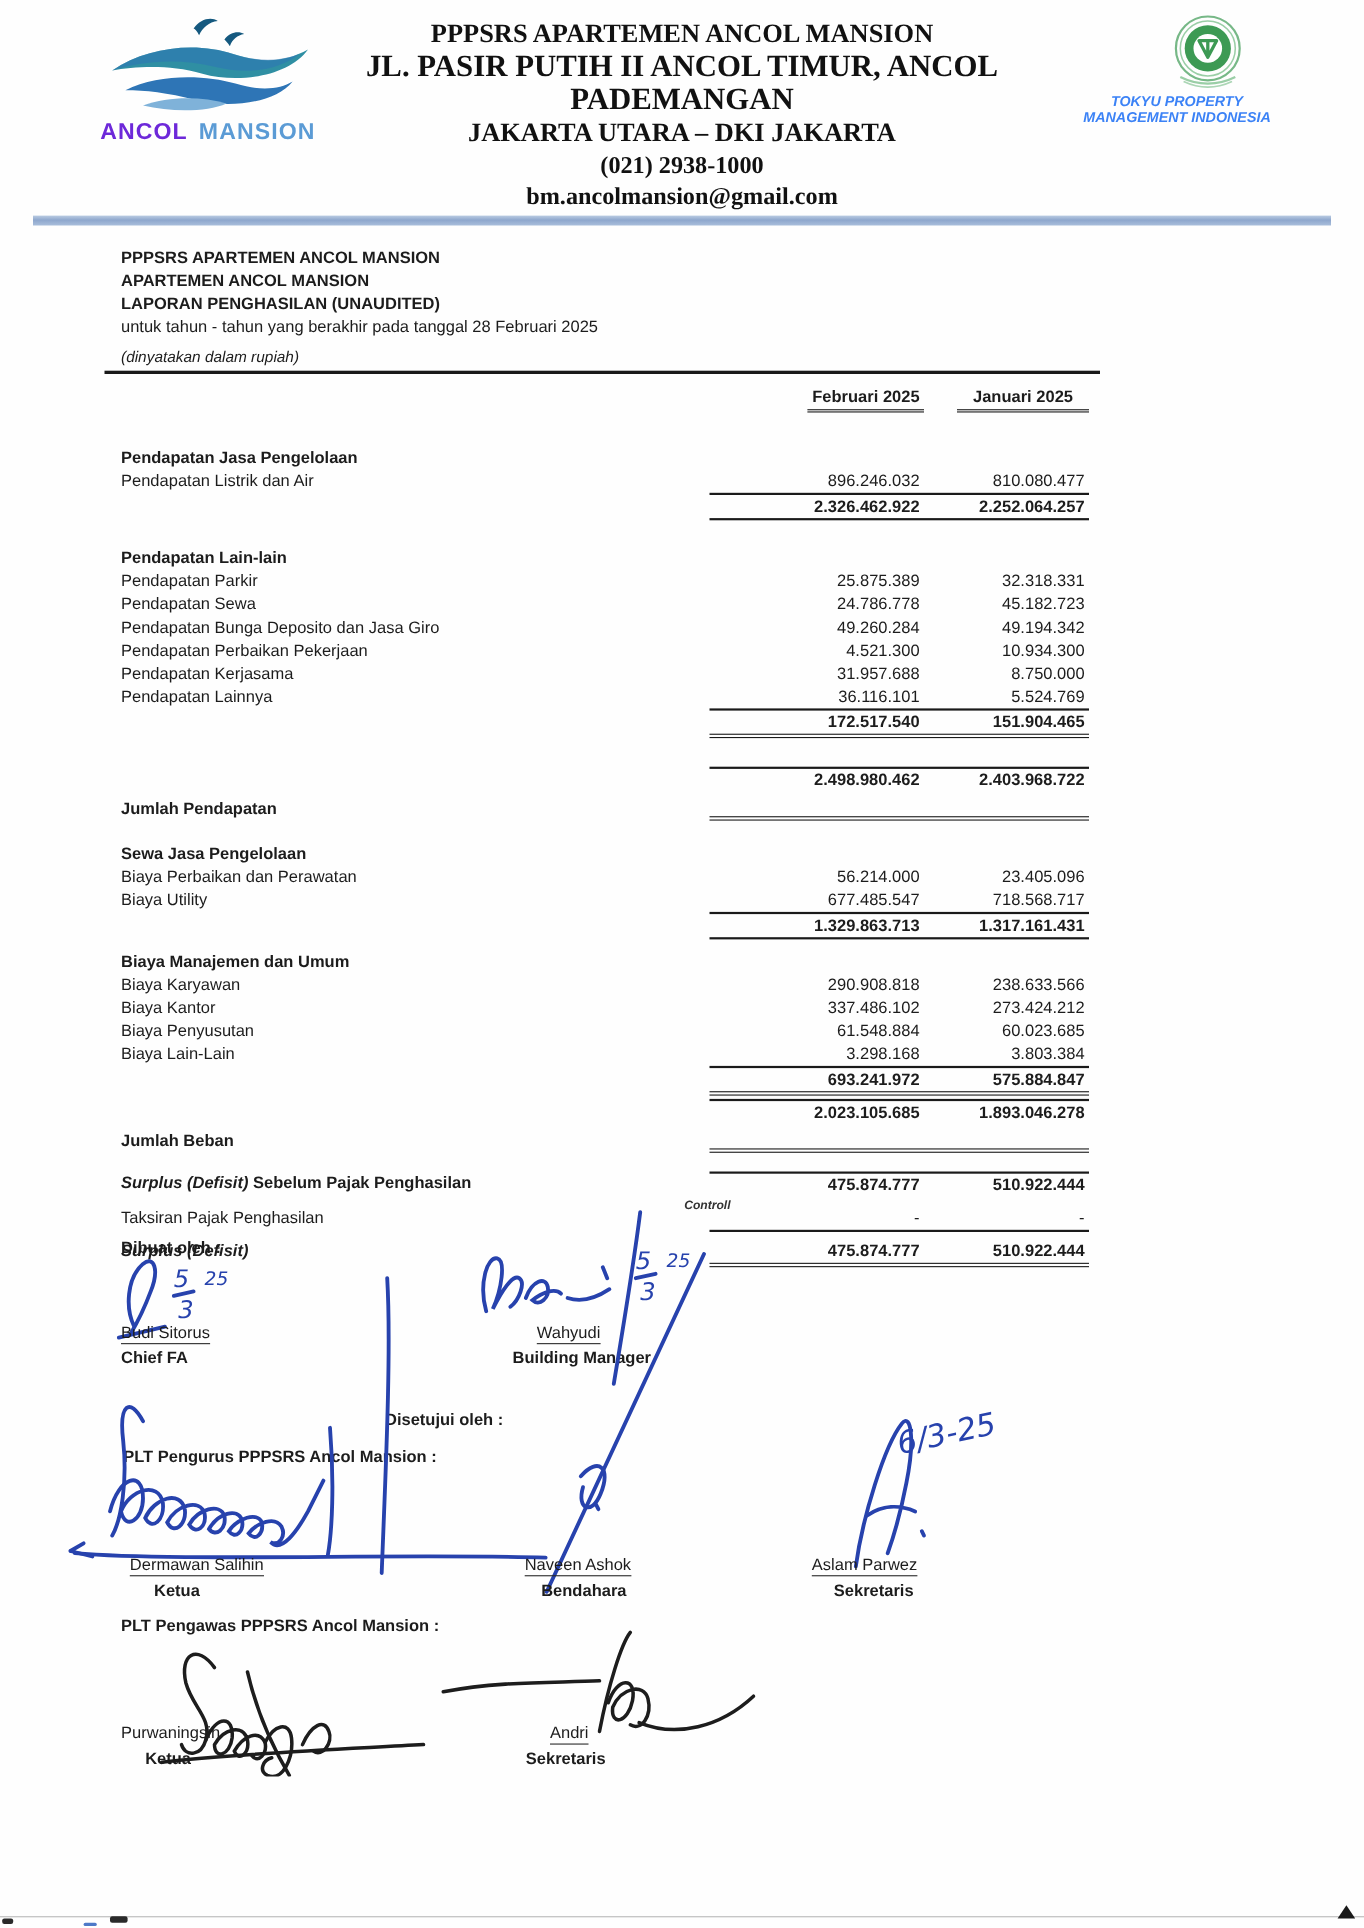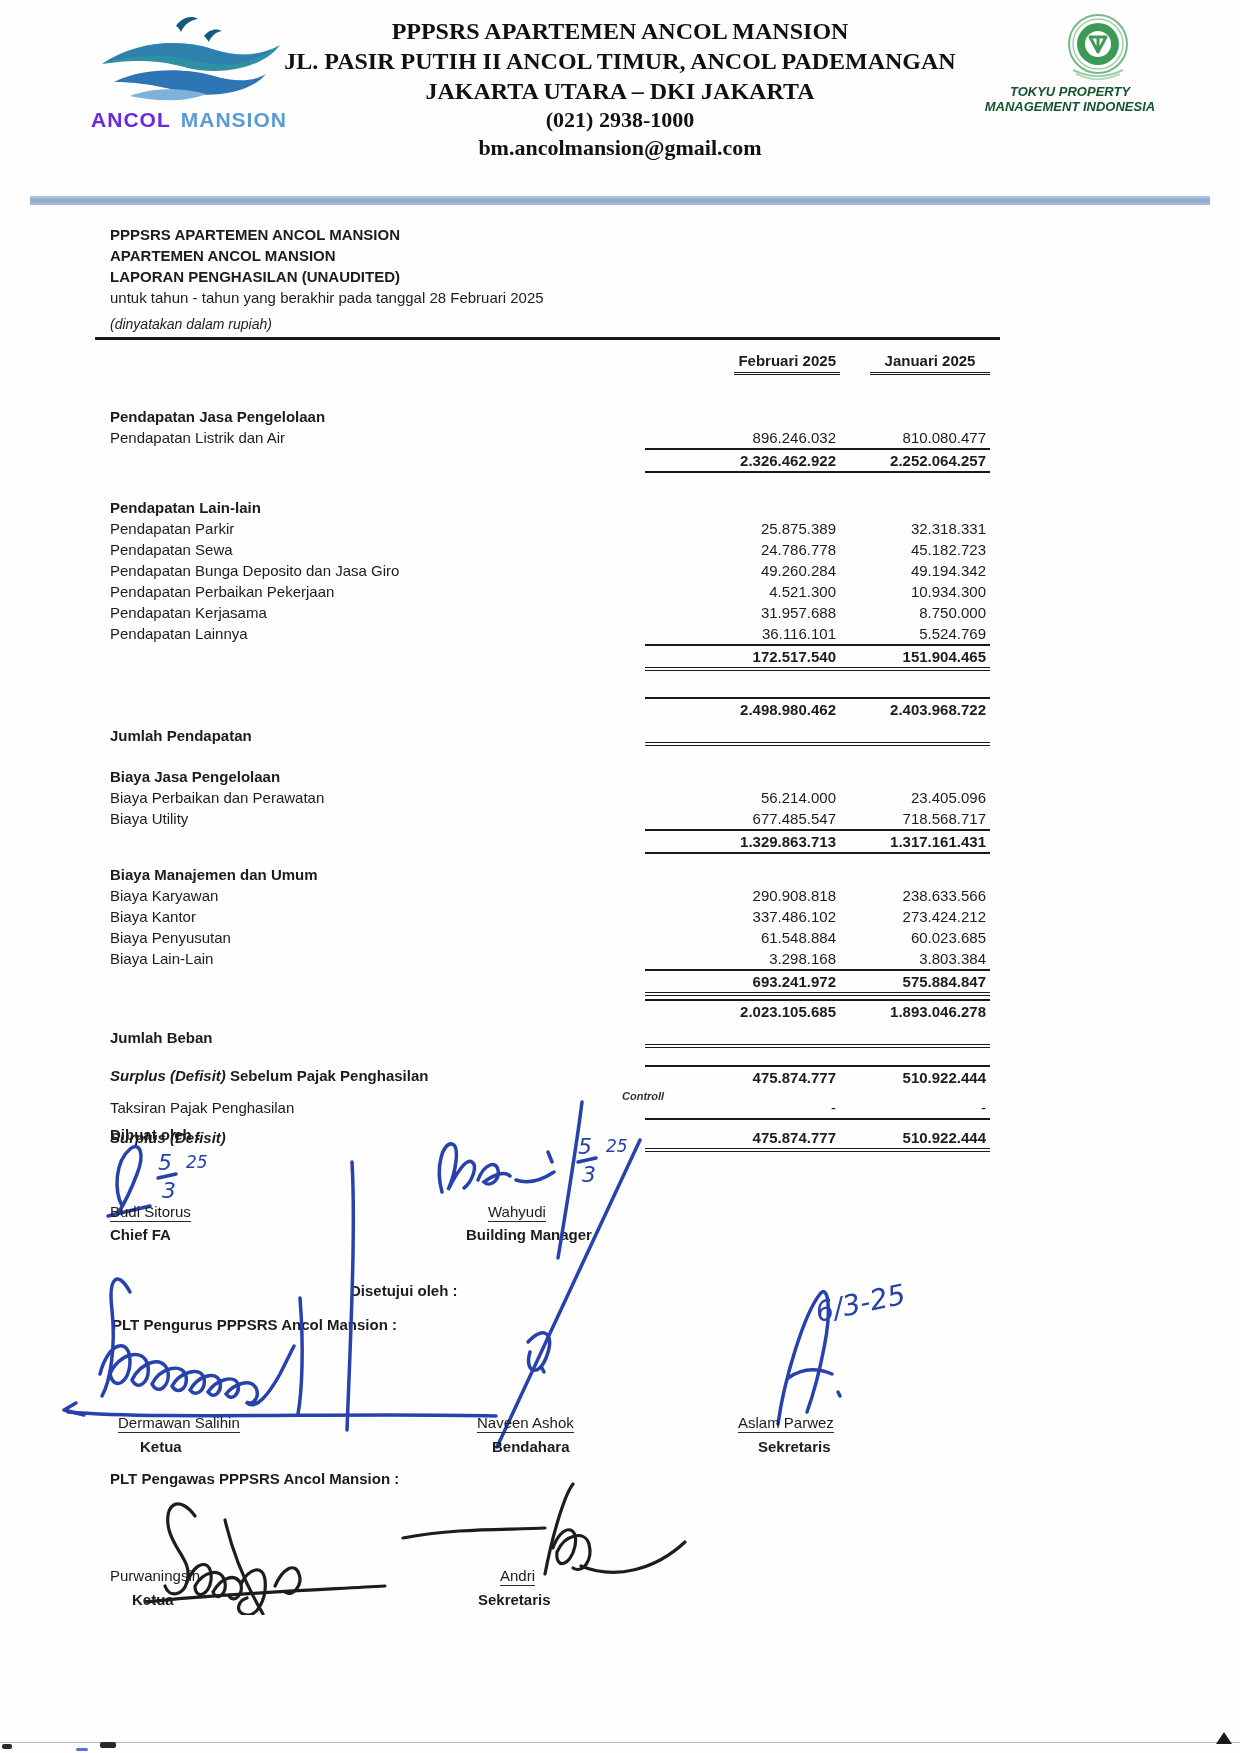--- a/index.html
+++ b/index.html
@@ -3,33 +3,33 @@
 <meta charset="utf-8">
 <style>
   html,body{margin:0;padding:0;background:#e8e8e8;}
   .page{position:relative;width:1240px;height:1753px;background:#fefefe;margin:0 auto;
         font-family:"Liberation Sans",sans-serif;color:#1c1c1c;overflow:hidden;}
 
   
   .head-center{position:absolute;left:250px;top:16px;width:740px;text-align:center;
                font-family:"Liberation Serif",serif;font-weight:bold;color:#111;}
   .head-center .h1{font-size:24px;line-height:30px;}
-  .head-center .h2{font-size:24px;line-height:30px;font-family:Liberation Serif, serif;}
+  .head-center .h2{font-size:28px;line-height:30px;font-family:Liberation Serif, serif;}
   .head-center .h3{font-size:24px;line-height:30px;}
   .head-center .h4{font-size:22px;line-height:28px;}
   .head-center .h5{font-size:22px;line-height:28px;}
 
   .logo-left{position:absolute;left:84px;top:12px;width:210px;height:120px;}
   .logo-left .ltxt{position:absolute;left:0;bottom:0;width:100%;text-align:center;
                    font-weight:bold;font-size:21px;letter-spacing:1px;}
   .logo-left .ltxt .a{color:#6d28d9;} .logo-left .ltxt .m{color:#5b9bd5;margin-left:10px;}
 
   .logo-right{position:absolute;left:960px;top:12px;width:220px;height:115px;text-align:center;}
   .logo-right .rtxt{position:absolute;left:-10px;top:72px;width:240px;
-                    font-size:13px;line-height:15px;font-weight:bold;font-style:italic;color:#14532d;}
+                    font-size:13px;line-height:15px;font-weight:bold;font-style:italic;color:#3b82f6;}
 
   .blue-bar{position:absolute;left:30px;top:196px;width:1180px;height:9px;
             background:linear-gradient(180deg,#b9cbe2 0%,#8ea7cd 45%,#a9bedb 100%);}
 
   
   .titleblock{position:absolute;left:110px;top:224px;width:800px;font-size:15px;line-height:21px;}
   .titleblock .tb-b{font-weight:bold;}
   .currency-note{position:absolute;left:110px;top:316px;font-size:14px;font-style:italic;}
   .thick-rule{position:absolute;left:95px;top:337px;width:905px;height:3px;background:#1a1a1a;}
 
@@ -187,21 +187,21 @@
           <div class="tnum bot-double">151.904.465</div>
         </div>
         <div style="height: 26px;"></div>
         <div class="trow total">
           <div class="tlabel">Jumlah Pendapatan</div>
           <div class="tnum top-single bot-double">2.498.980.462</div>
           <div class="tnum top-single bot-double">2.403.968.722</div>
         </div>
         <div style="height: 20px;"></div>
         <div class="trow group">
-          <div class="tlabel">Biaya Jasa Pengelolaan</div>
+          <div class="tlabel">Sewa Jasa Pengelolaan</div>
           <div class="tnum"></div>
           <div class="tnum"></div>
         </div>
         <div class="trow item">
           <div class="tlabel">Biaya Perbaikan dan Perawatan</div>
           <div class="tnum">56.214.000</div>
           <div class="tnum">23.405.096</div>
         </div>
         <div class="trow item">
           <div class="tlabel">Biaya Utility</div>

